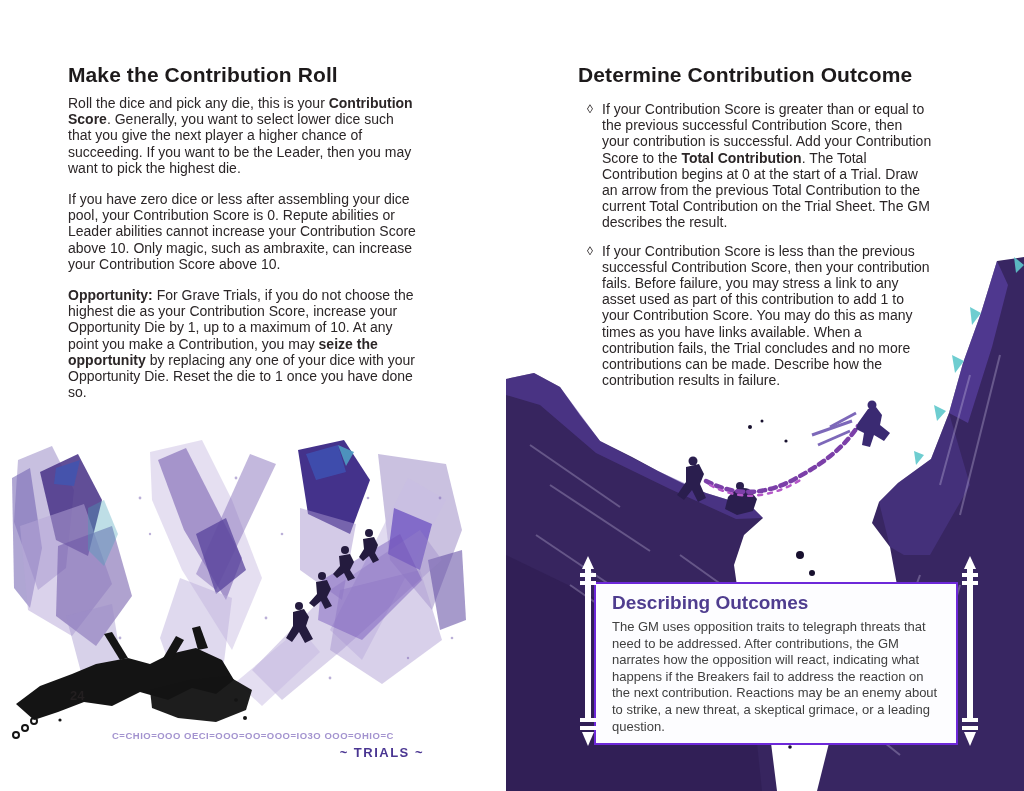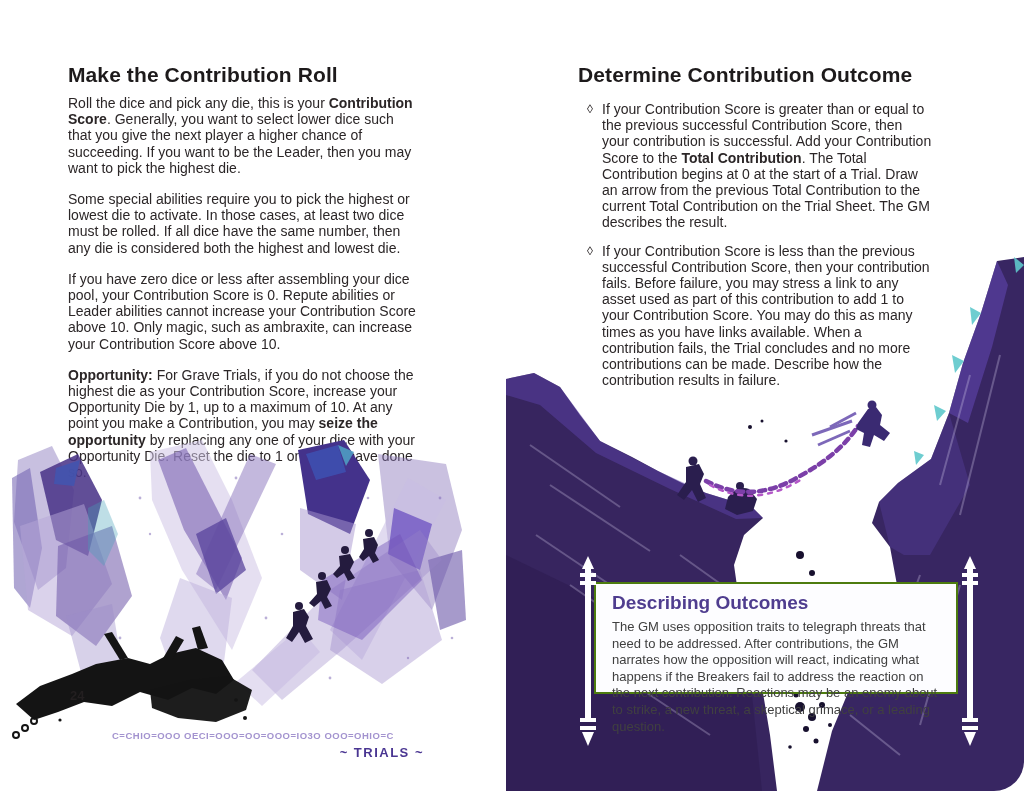--- a/index.html
+++ b/index.html
@@ -1,54 +1,53 @@
 <!DOCTYPE html>
 <html><head>
 <meta charset="utf-8">
 <style>
   html,body{margin:0;padding:0;background:#fff;}
   .spread{position:relative;width:1024px;height:791px;background:#ffffff;overflow:hidden;
-          font-family:"Liberation Sans","DejaVu Sans",sans-serif;color:#2b2627;border-radius:30px;}
+          font-family:"Liberation Sans","DejaVu Sans",sans-serif;color:#2b2627;}
   .col{position:absolute;width:352px;}
   .col-left{left:68px;top:62px;}
   .col-right{left:578px;top:62px;width:354px;}
   h1.sect{font-size:21px;line-height:26px;font-weight:700;color:#1d1a1b;margin:0 0 7px 0;letter-spacing:.1px;}
   p.body{font-size:14px;line-height:16.2px;margin:0 0 15px 0;}
   .bullets{margin-top:13px;}
   .bullet{display:flex;margin-bottom:12px;}
   .bullet .glyph{width:15px;flex:0 0 15px;margin-left:9px;font-size:12px;line-height:16.2px;color:#2b2627;}
   .bullet p{margin:0;flex:1;}
   
   .art{position:absolute;pointer-events:none;}
   #art-left{left:0;top:438px;width:470px;height:305px;}
   #art-right{left:500px;top:255px;width:524px;height:536px;}
   
-  .callout{position:absolute;left:594px;top:582px;width:364px;height:112px;box-sizing:border-box;
-           background:#fdfdff;border:2px solid #4d7c0f;padding:8px 14px 22px 16px;z-index:4;}
+  .callout{position:absolute;left:594px;top:582px;width:364px;height:163px;box-sizing:border-box;
+           background:#fdfdff;border:2px solid #6d28d9;padding:8px 14px 22px 16px;z-index:4;}
   .callout h2{font-size:19px;font-weight:700;color:#4f3d8f;margin:0 0 5px 0;}
   .callout p{font-size:13px;line-height:16.6px;color:#404040;margin:0;}
   .pole{position:absolute;z-index:5;width:18px;height:192px;top:556px;}
   #pole-left{left:579px;} #pole-right{left:961px;}
   
   .pagenum{position:absolute;left:70px;top:688px;font-size:13px;font-weight:700;color:#231f20;}
   .ornament{position:absolute;left:112px;top:730px;width:270px;text-align:right;
             font-size:9.5px;font-weight:700;color:#a393cf;letter-spacing:.5px;white-space:nowrap;}
   .footer-label{position:absolute;left:68px;top:745px;width:356px;text-align:right;
                 font-size:13px;font-weight:700;color:#4a3692;letter-spacing:1.5px;}
   .b{font-weight:700;}
 </style>
 </head>
 <body>
 
 <div class="spread">
 
   <div class="col col-left">
     <h1 class="sect">Make the Contribution Roll</h1>
     <p class="body"><span>Roll the dice and pick any die, this is your </span><span class="b">Contribution Score</span><span>. Generally, you want to select lower dice such that you give the next player a higher chance of succeeding. If you want to be the Leader, then you may want to pick the highest die.</span></p>
-    <p class="body"><span>Some special abilities require you to pick the highest or lowest die to activate. In those cases, at least two dice must be rolled. If all dice have the same number, then any die is considered both the highest and lowest die.</span></p>
     <p class="body"><span>If you have zero dice or less after assembling your dice pool, your Contribution Score is 0. Repute abilities or Leader abilities cannot increase your Contribution Score above 10. Only magic, such as ambraxite, can increase your Contribution Score above 10.</span></p>
     <p class="body"><span class="b">Opportunity:</span><span> For Grave Trials, if you do not choose the highest die as your Contribution Score, increase your Opportunity Die by 1, up to a maximum of 10. At any point you make a Contribution, you may </span><span class="b">seize the opportunity</span><span> by replacing any one of your dice with your Opportunity Die. Reset the die to 1 once you have done so.</span></p>
   </div>
 
   <svg id="art-left" class="art" viewBox="0 0 470 305" aria-hidden="true">
 
     <polygon points="18,22 52,8 74,52 66,130 38,152 14,84" fill="#9282c2" opacity=".5"></polygon>
     <polygon points="12,40 30,30 42,110 30,170 14,150" fill="#6d5cae" opacity=".55"></polygon>
     <polygon points="40,34 78,16 102,62 88,118 56,102" fill="#4b3689" opacity=".88"></polygon>
     <polygon points="56,30 80,22 74,48 54,46" fill="#4254ae" opacity=".9"></polygon>

